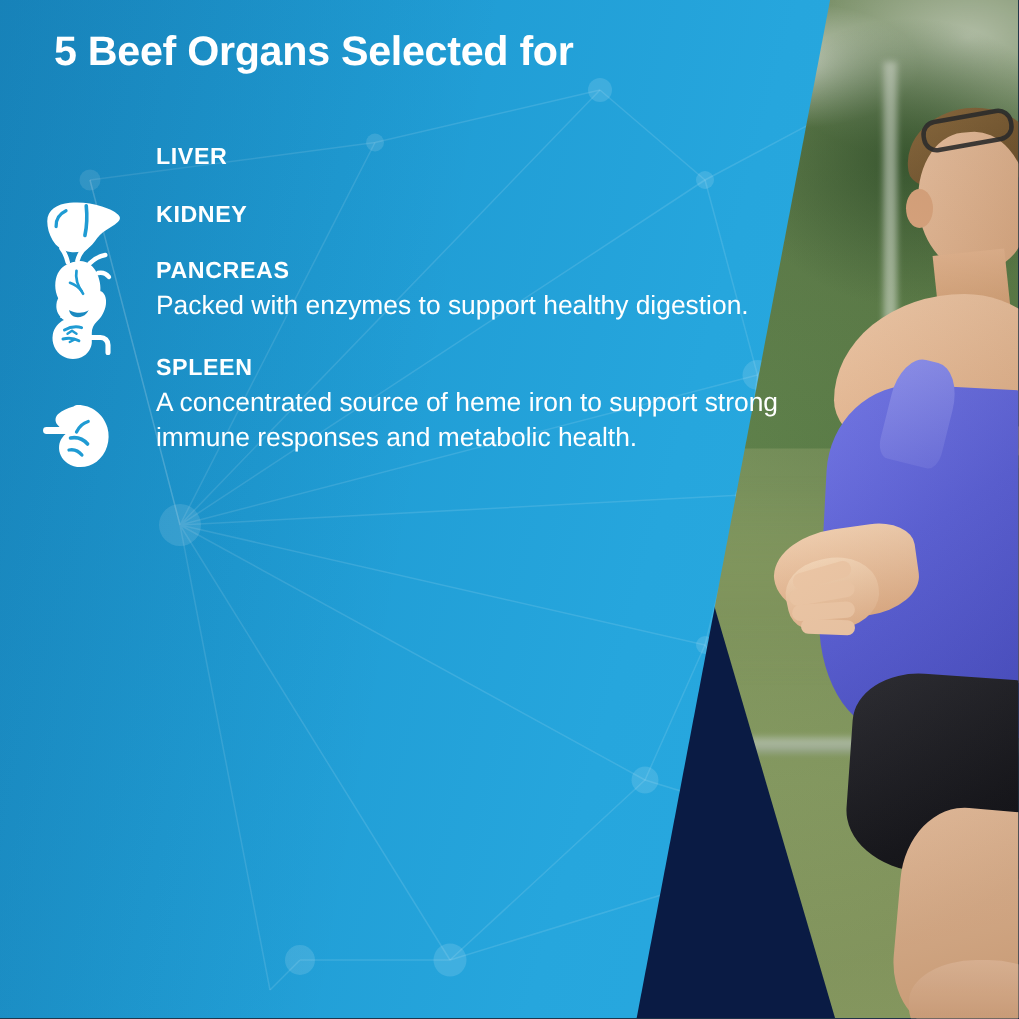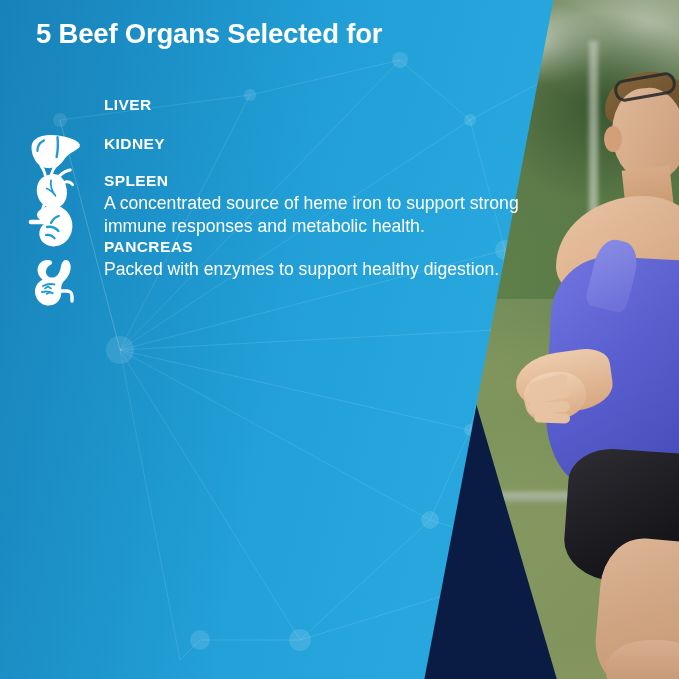--- a/index.html
+++ b/index.html
@@ -293,49 +293,49 @@
             <path d="M32.4 20 C35.2 19.4 37.8 20.4 39.6 22.6" stroke="#ffffff" stroke-width="3" fill="none" stroke-linecap="round"></path>
             <path d="M18 18.5 C17 24 19.2 29.4 22.4 33.8" stroke="#1f9bd3" stroke-width="1.8" fill="none" stroke-linecap="round"></path>
             <path d="M13.6 26.5 C16.8 27.6 19.6 29.6 21.6 32.2" stroke="#1f9bd3" stroke-width="1.6" fill="none" stroke-linecap="round"></path>
             <path d="M10.5 44 C10 46.4 9.6 48.2 8.8 49.6" stroke="#ffffff" stroke-width="3" fill="none" stroke-linecap="round"></path>
           </svg>
         </div>
         <p class="organ-title">KIDNEY</p>
       </div>
 
 
-      <div class="organ spleen">
-        <div class="organ-icon">
-          <svg width="52" height="46" viewBox="0 0 52 46" fill="#ffffff">
-            <path d="M24 2 C33 2 41 8 43.6 17 C46 25.4 43 34.8 36.4 39.8 C30.6 44.2 22.6 44.6 17 40.8
-                     C13 38.2 11 33.8 11.4 29.4 C11.8 25 14.6 21.4 18.4 19.6 C15 19 12 17.4 10 14.8
-                     C8.4 12.6 8.8 9.8 10.8 8 C13.4 5.6 17.4 4 21 3 C22 2.3 23 2 24 2 Z"></path>
-            <path d="M3 19 L20 19" stroke="#ffffff" stroke-width="4.6" fill="none" stroke-linecap="round"></path>
-            <path d="M19 24 C23.4 23.2 27.6 24.8 30.4 28" stroke="#1f9bd3" stroke-width="2.4" fill="none" stroke-linecap="round"></path>
-            <path d="M18 32 C21.4 31.4 24.6 32.8 26.6 35.4" stroke="#1f9bd3" stroke-width="2.2" fill="none" stroke-linecap="round"></path>
-            <path d="M23 20 C24.6 16.6 27.4 14 30.8 13" stroke="#1f9bd3" stroke-width="2.2" fill="none" stroke-linecap="round"></path>
-          </svg>
-        </div>
-        <p class="organ-title">SPLEEN</p>
-        <p class="organ-desc">A concentrated source of heme iron to support strong immune responses and metabolic health.</p>
-      </div>
-
       <div class="organ pancreas">
         <div class="organ-icon">
           <svg width="50" height="52" viewBox="0 0 50 52" fill="#ffffff">
             <path d="M18 2 C13 2 9 6 8.6 11 C8.2 15.4 10.4 19 13.6 21.4 C10 23.2 7 26.6 6.2 31
                      C5.2 36.6 7.8 42.4 12.6 45.4 C17 48.2 22.8 48 27 45.2 C30 43.2 31.8 40 32.2 36.6
                      L32.2 30 C32.2 27 33.4 24.4 35.6 22.4 C38.8 19.4 41 15.4 41.6 11 C42.2 6.6 40.6 2.6 37.6 2
                      C35 1.5 33 3.8 32.4 6.6 C31.6 10.4 31 14.4 28.6 17 C26.4 19.4 23 20.2 20.2 19
                      C18 18 16.8 15.6 17 13.2 C17.2 10.4 19 8.2 21.4 7 C23 6.2 23.6 4.6 22.8 3.4 C22 2.4 20 2 18 2 Z"></path>
             <path d="M30 33 L38 33 C40.8 33 43 35.2 43 38 L43 43" stroke="#ffffff" stroke-width="3.4" fill="none" stroke-linecap="round"></path>
             <path d="M14 28 C17.6 26 21.6 25.4 25.4 26.4" stroke="#1f9bd3" stroke-width="2" fill="none" stroke-linecap="round"></path>
             <path d="M13 34 C16.6 33 20.4 33.4 23.6 35.2" stroke="#1f9bd3" stroke-width="2" fill="none" stroke-linecap="round"></path>
             <path d="M16 30.5 L19 28.5 M19 28.5 L22 30.5 M17.5 36 L20.5 34.5" stroke="#1f9bd3" stroke-width="1.6" fill="none" stroke-linecap="round"></path>
           </svg>
         </div>
         <p class="organ-title">PANCREAS</p>
         <p class="organ-desc">Packed with enzymes to support healthy digestion.</p>
       </div>
 
+      <div class="organ spleen">
+        <div class="organ-icon">
+          <svg width="52" height="46" viewBox="0 0 52 46" fill="#ffffff">
+            <path d="M24 2 C33 2 41 8 43.6 17 C46 25.4 43 34.8 36.4 39.8 C30.6 44.2 22.6 44.6 17 40.8
+                     C13 38.2 11 33.8 11.4 29.4 C11.8 25 14.6 21.4 18.4 19.6 C15 19 12 17.4 10 14.8
+                     C8.4 12.6 8.8 9.8 10.8 8 C13.4 5.6 17.4 4 21 3 C22 2.3 23 2 24 2 Z"></path>
+            <path d="M3 19 L20 19" stroke="#ffffff" stroke-width="4.6" fill="none" stroke-linecap="round"></path>
+            <path d="M19 24 C23.4 23.2 27.6 24.8 30.4 28" stroke="#1f9bd3" stroke-width="2.4" fill="none" stroke-linecap="round"></path>
+            <path d="M18 32 C21.4 31.4 24.6 32.8 26.6 35.4" stroke="#1f9bd3" stroke-width="2.2" fill="none" stroke-linecap="round"></path>
+            <path d="M23 20 C24.6 16.6 27.4 14 30.8 13" stroke="#1f9bd3" stroke-width="2.2" fill="none" stroke-linecap="round"></path>
+          </svg>
+        </div>
+        <p class="organ-title">SPLEEN</p>
+        <p class="organ-desc">A concentrated source of heme iron to support strong immune responses and metabolic health.</p>
+      </div>
+
     </div>
   </div>
 </div>
 
 </body></html>

